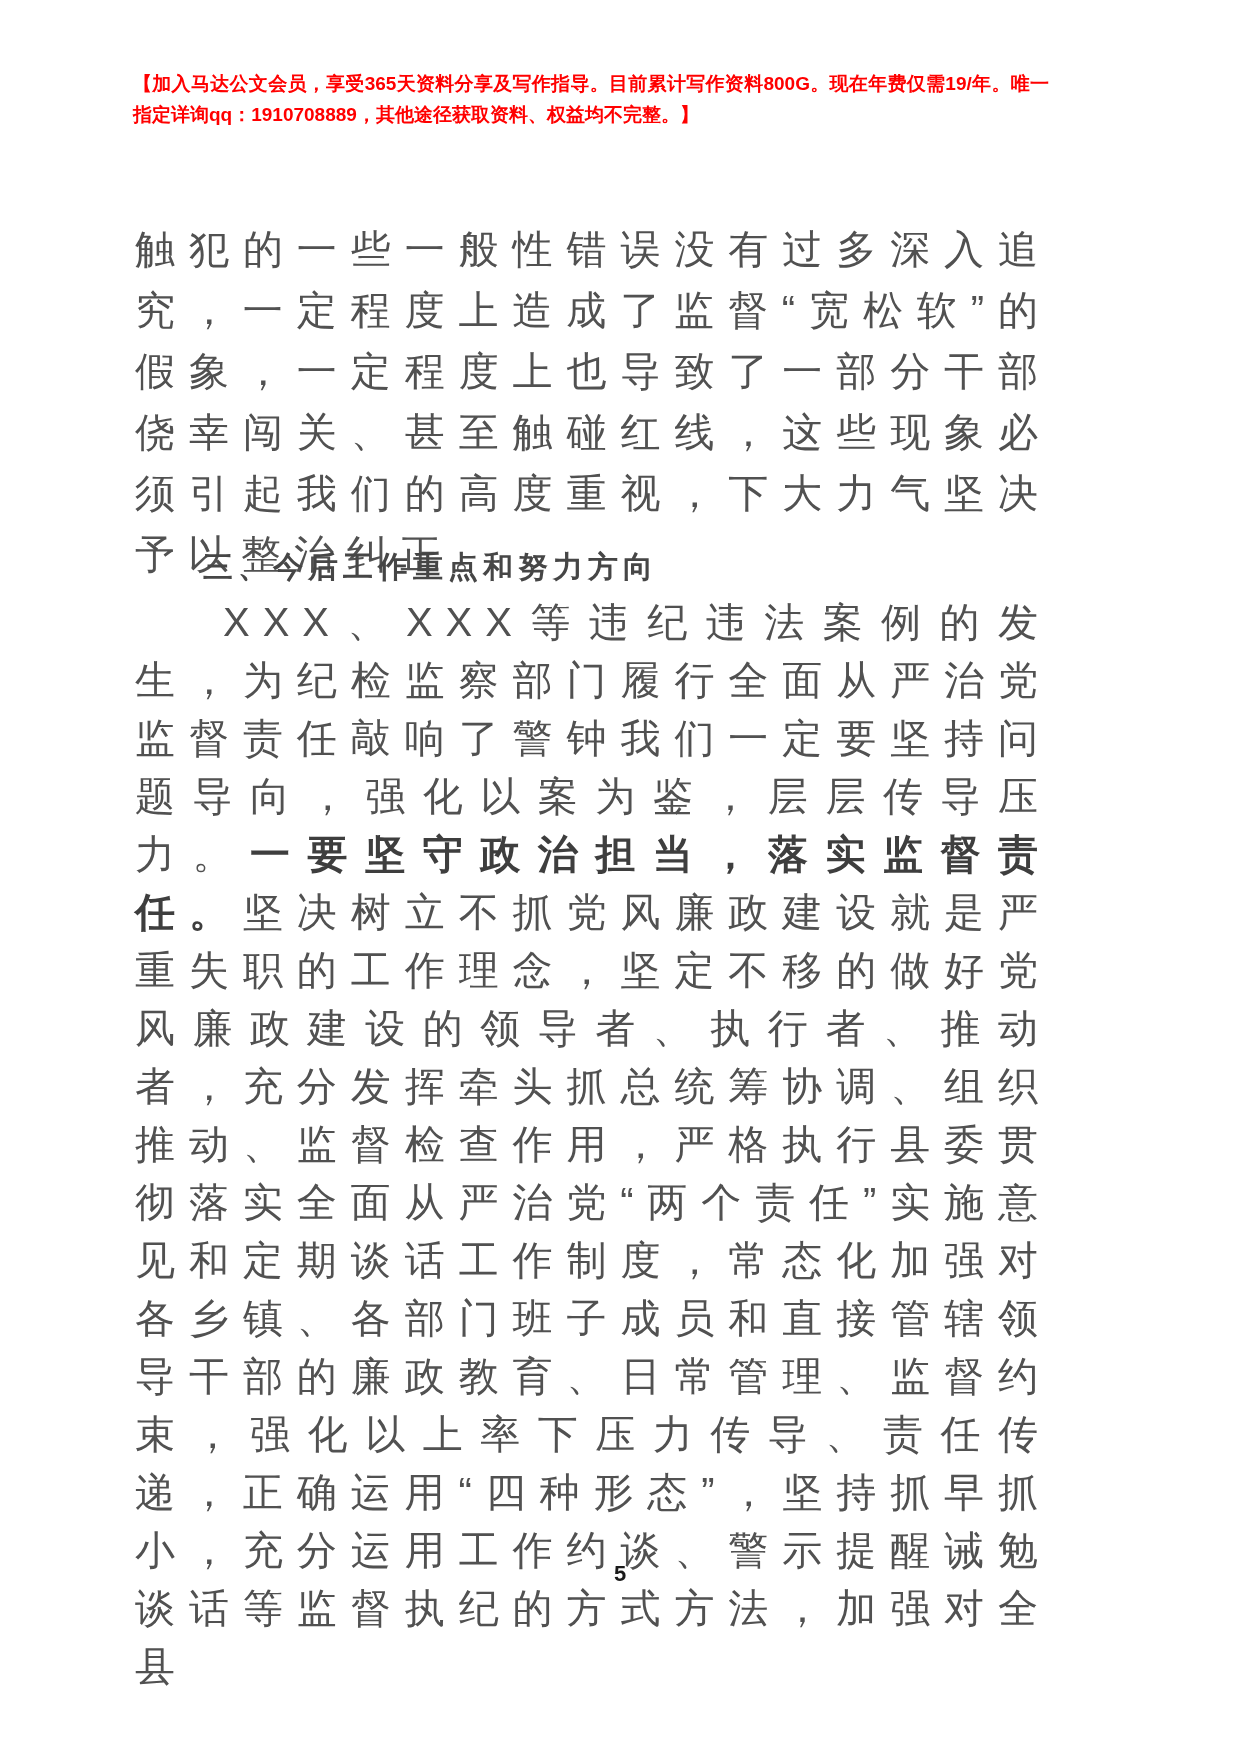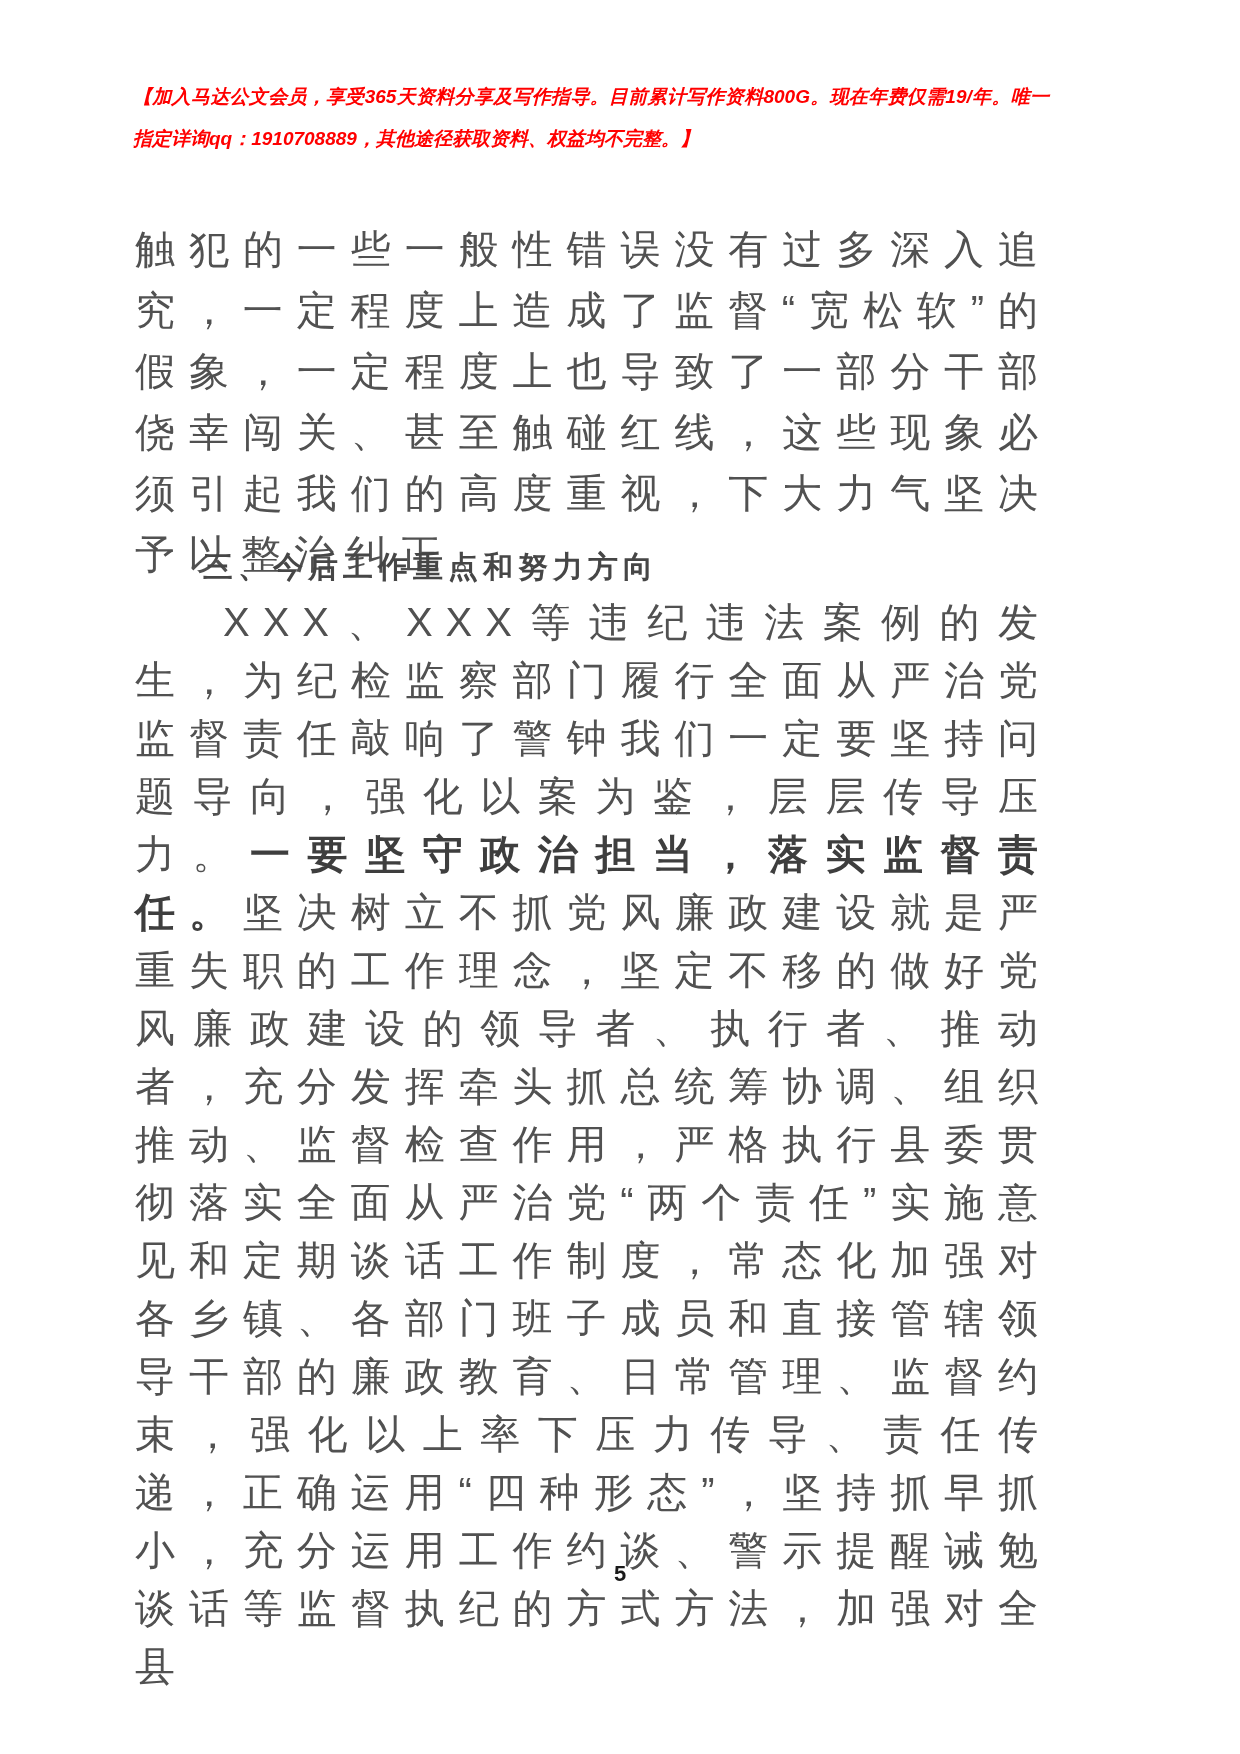--- a/index.html
+++ b/index.html
@@ -11,28 +11,27 @@
     position: relative;
     width: 1240px;
     height: 1754px;
     background: #ffffff;
     font-family: "Liberation Sans", sans-serif;
     overflow: hidden;
   }
   .header-note {
     position: absolute;
     left: 133px;
-    top: 76px;
+    top: 68px;
     width: 916px;
     font-size: 19px;
     font-weight: 700;
-    line-height: 42px;
+    line-height: 31px;
     text-align: justify;
     text-justify: inter-character;
-    font-style: italic;
   }
   .para {
     position: absolute;
     left: 135px;
     width: 916px;
     font-size: 40px;
     text-align: justify;
     text-justify: inter-character;
     letter-spacing: 13px;
     font-weight: 400;

